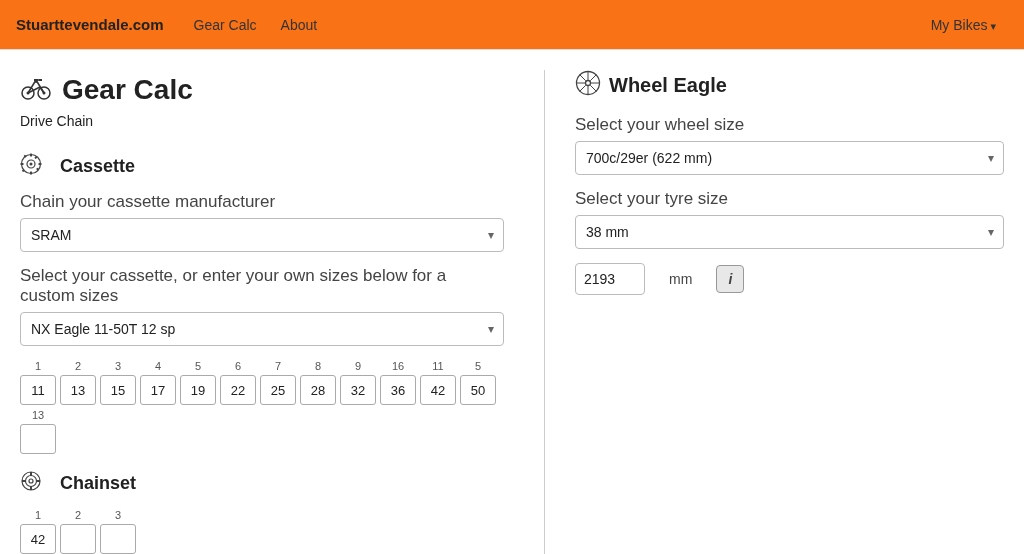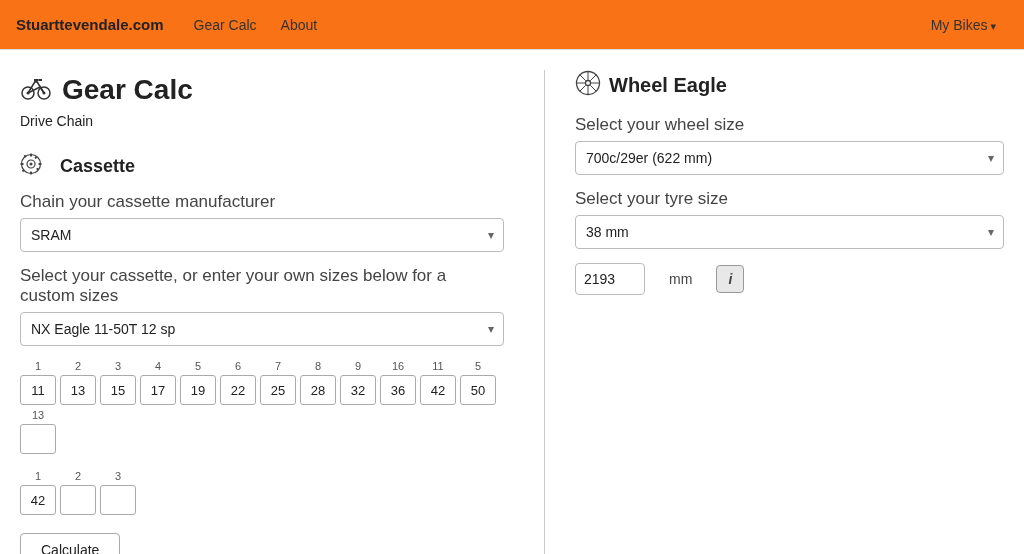--- a/index.html
+++ b/index.html
@@ -374,20 +374,35 @@
           <div class="gear-cell">
                 <span class="gear-cell-num">13</span>
       <input class="gear-cell-input empty" type="text" value="" style="">
               </div>
             </div>
         </div>
       </div>
     </div>
 
     <div class="chainset-section">
+      <div class="section-header">
+        <span>
+          <svg width="22" height="22" viewBox="0 0 22 22" fill="none" xmlns="http://www.w3.org/2000/svg">
+            <circle cx="11" cy="11" r="9" stroke="#444" stroke-width="1.2"></circle>
+            <circle cx="11" cy="11" r="5.5" stroke="#444" stroke-width="1.2"></circle>
+            <circle cx="11" cy="11" r="2" stroke="#444" stroke-width="1.2"></circle>
+
+            <line x1="11" y1="2" x2="11" y2="6" stroke="#444" stroke-width="2"></line>
+            <line x1="11" y1="16" x2="11" y2="20" stroke="#444" stroke-width="2"></line>
+            <line x1="2" y1="11" x2="6" y2="11" stroke="#444" stroke-width="2"></line>
+            <line x1="16" y1="11" x2="20" y2="11" stroke="#444" stroke-width="2"></line>
+          </svg>
+        </span>
+        <span>Chainset</span>
+      </div>
 
       
       <div class="gear-row">
         <div class="gear-row-nums" id="chainset-cells">
         <div class="gear-cell">
               <span class="gear-cell-num">1</span>
       <input class="gear-cell-input" type="text" value="42" style="">
             </div>
             <div class="gear-cell">
               <span class="gear-cell-num">2</span>

